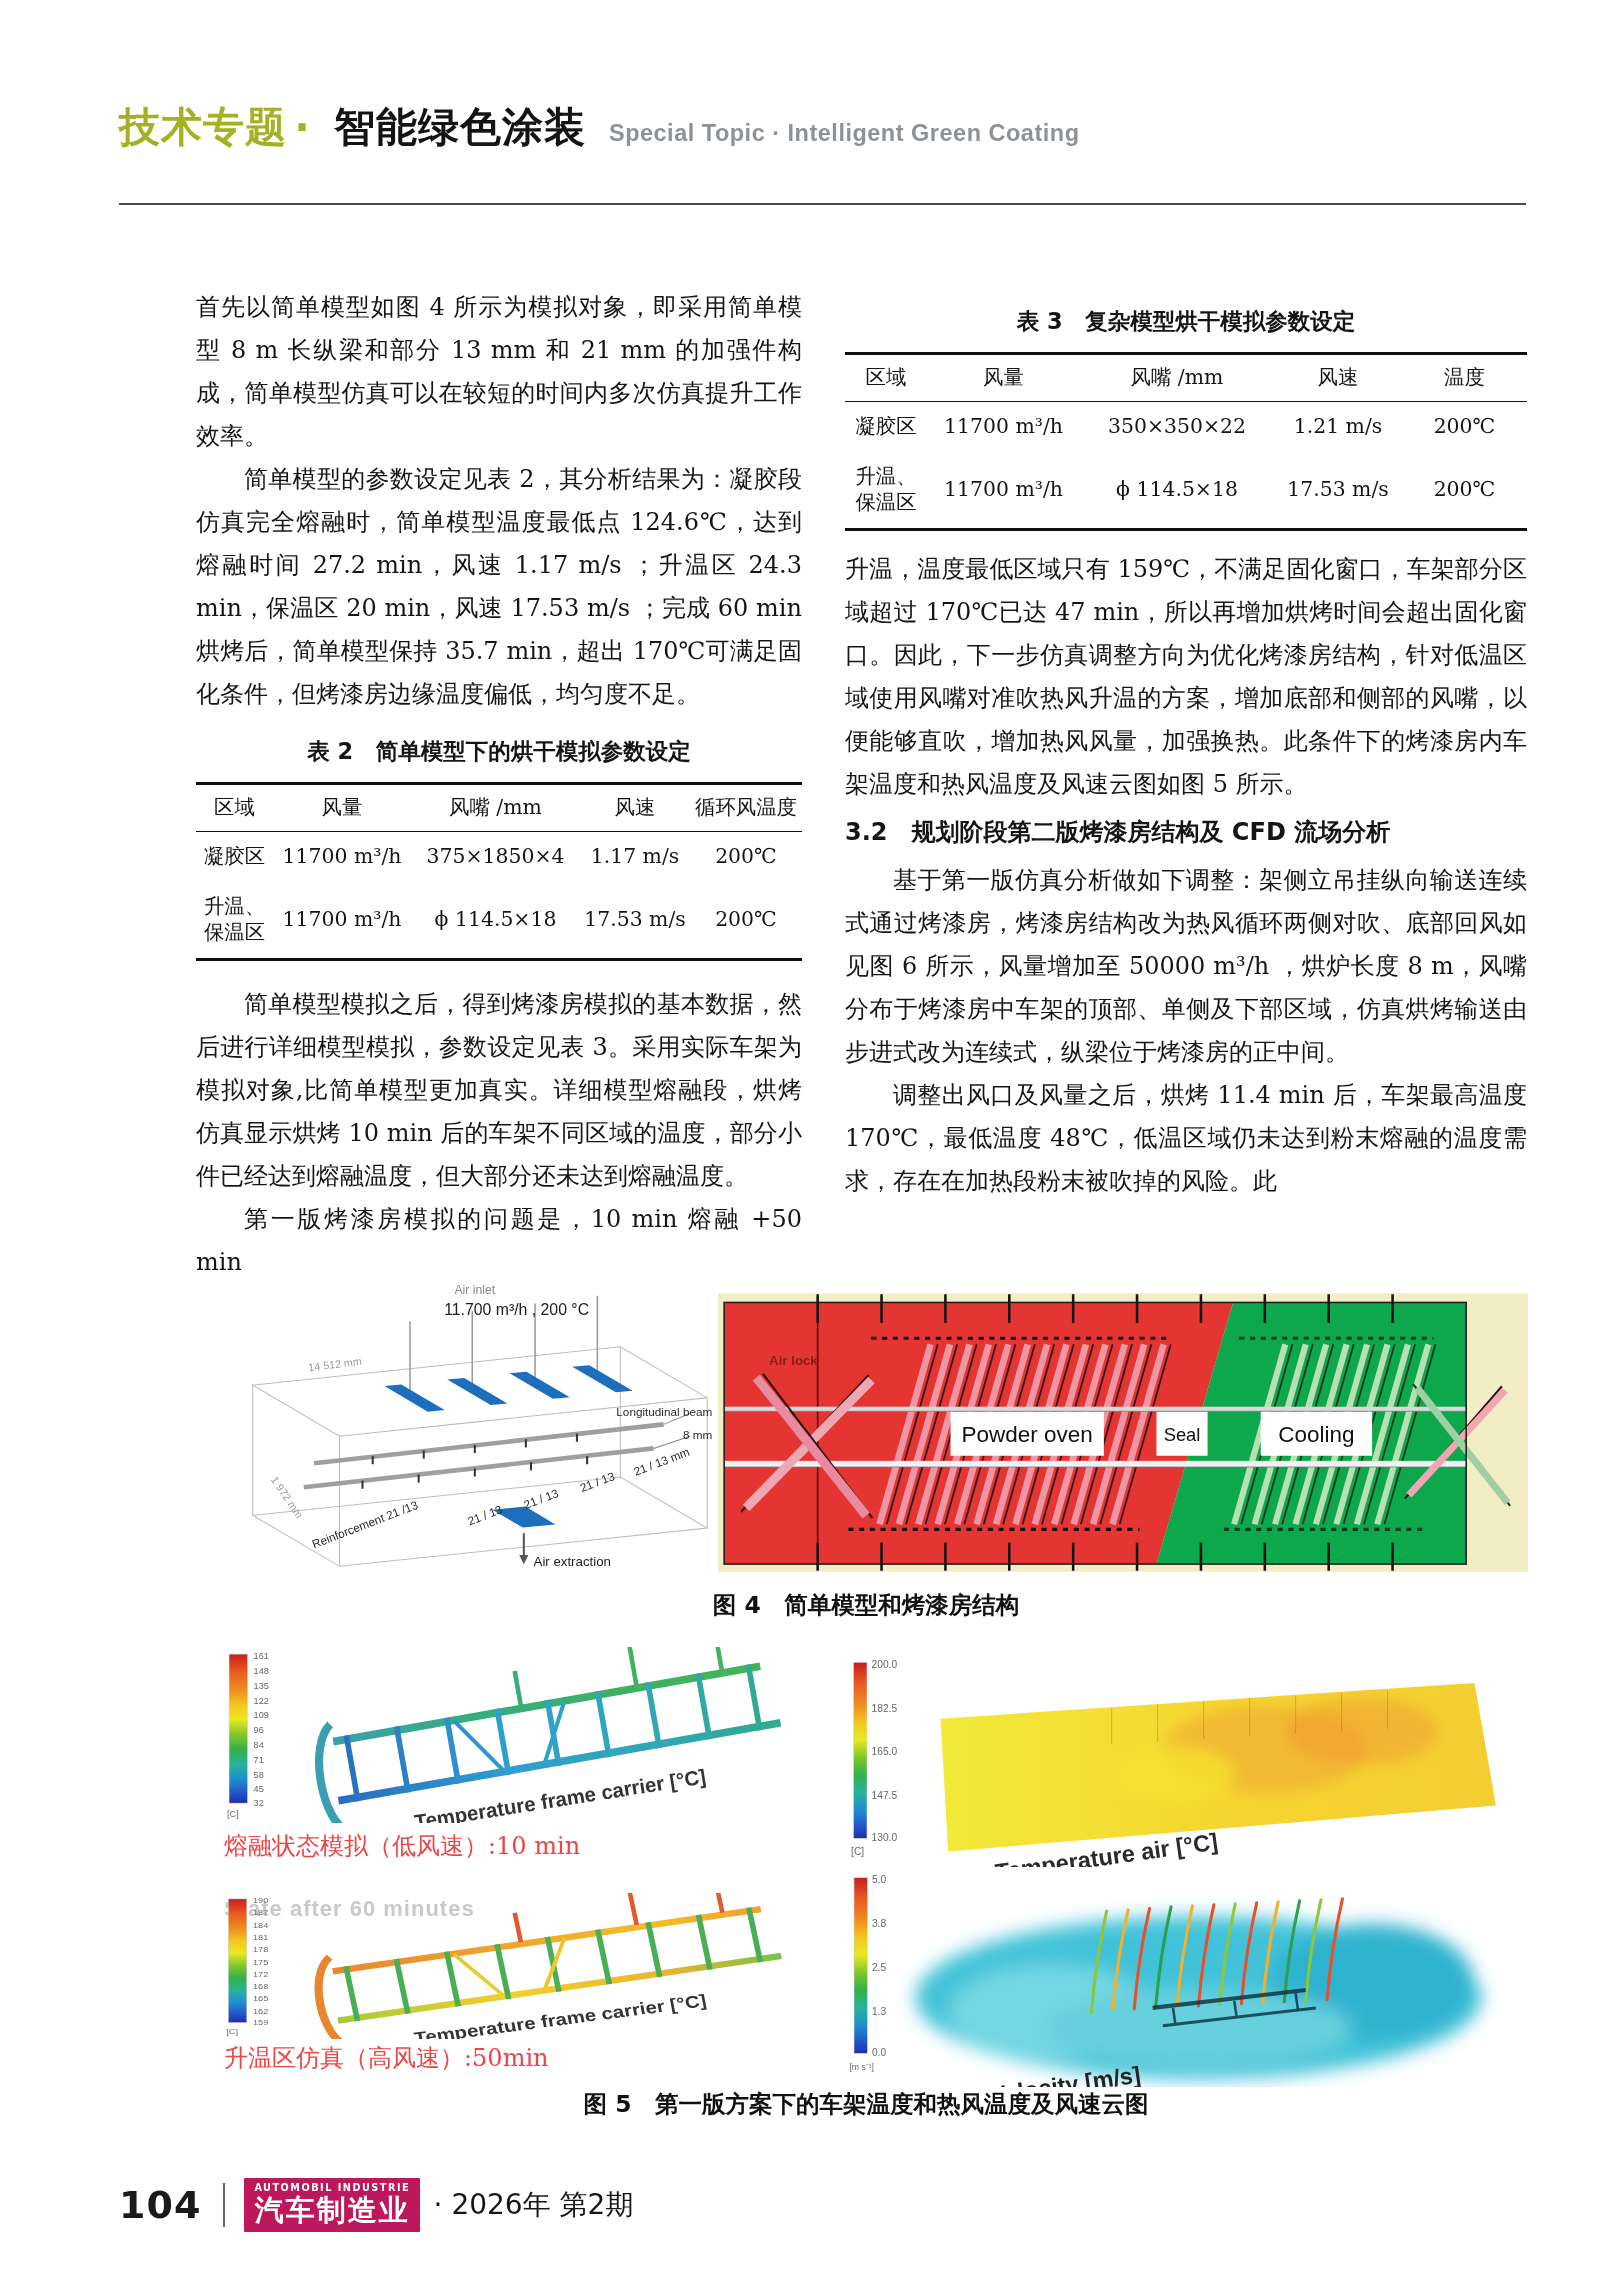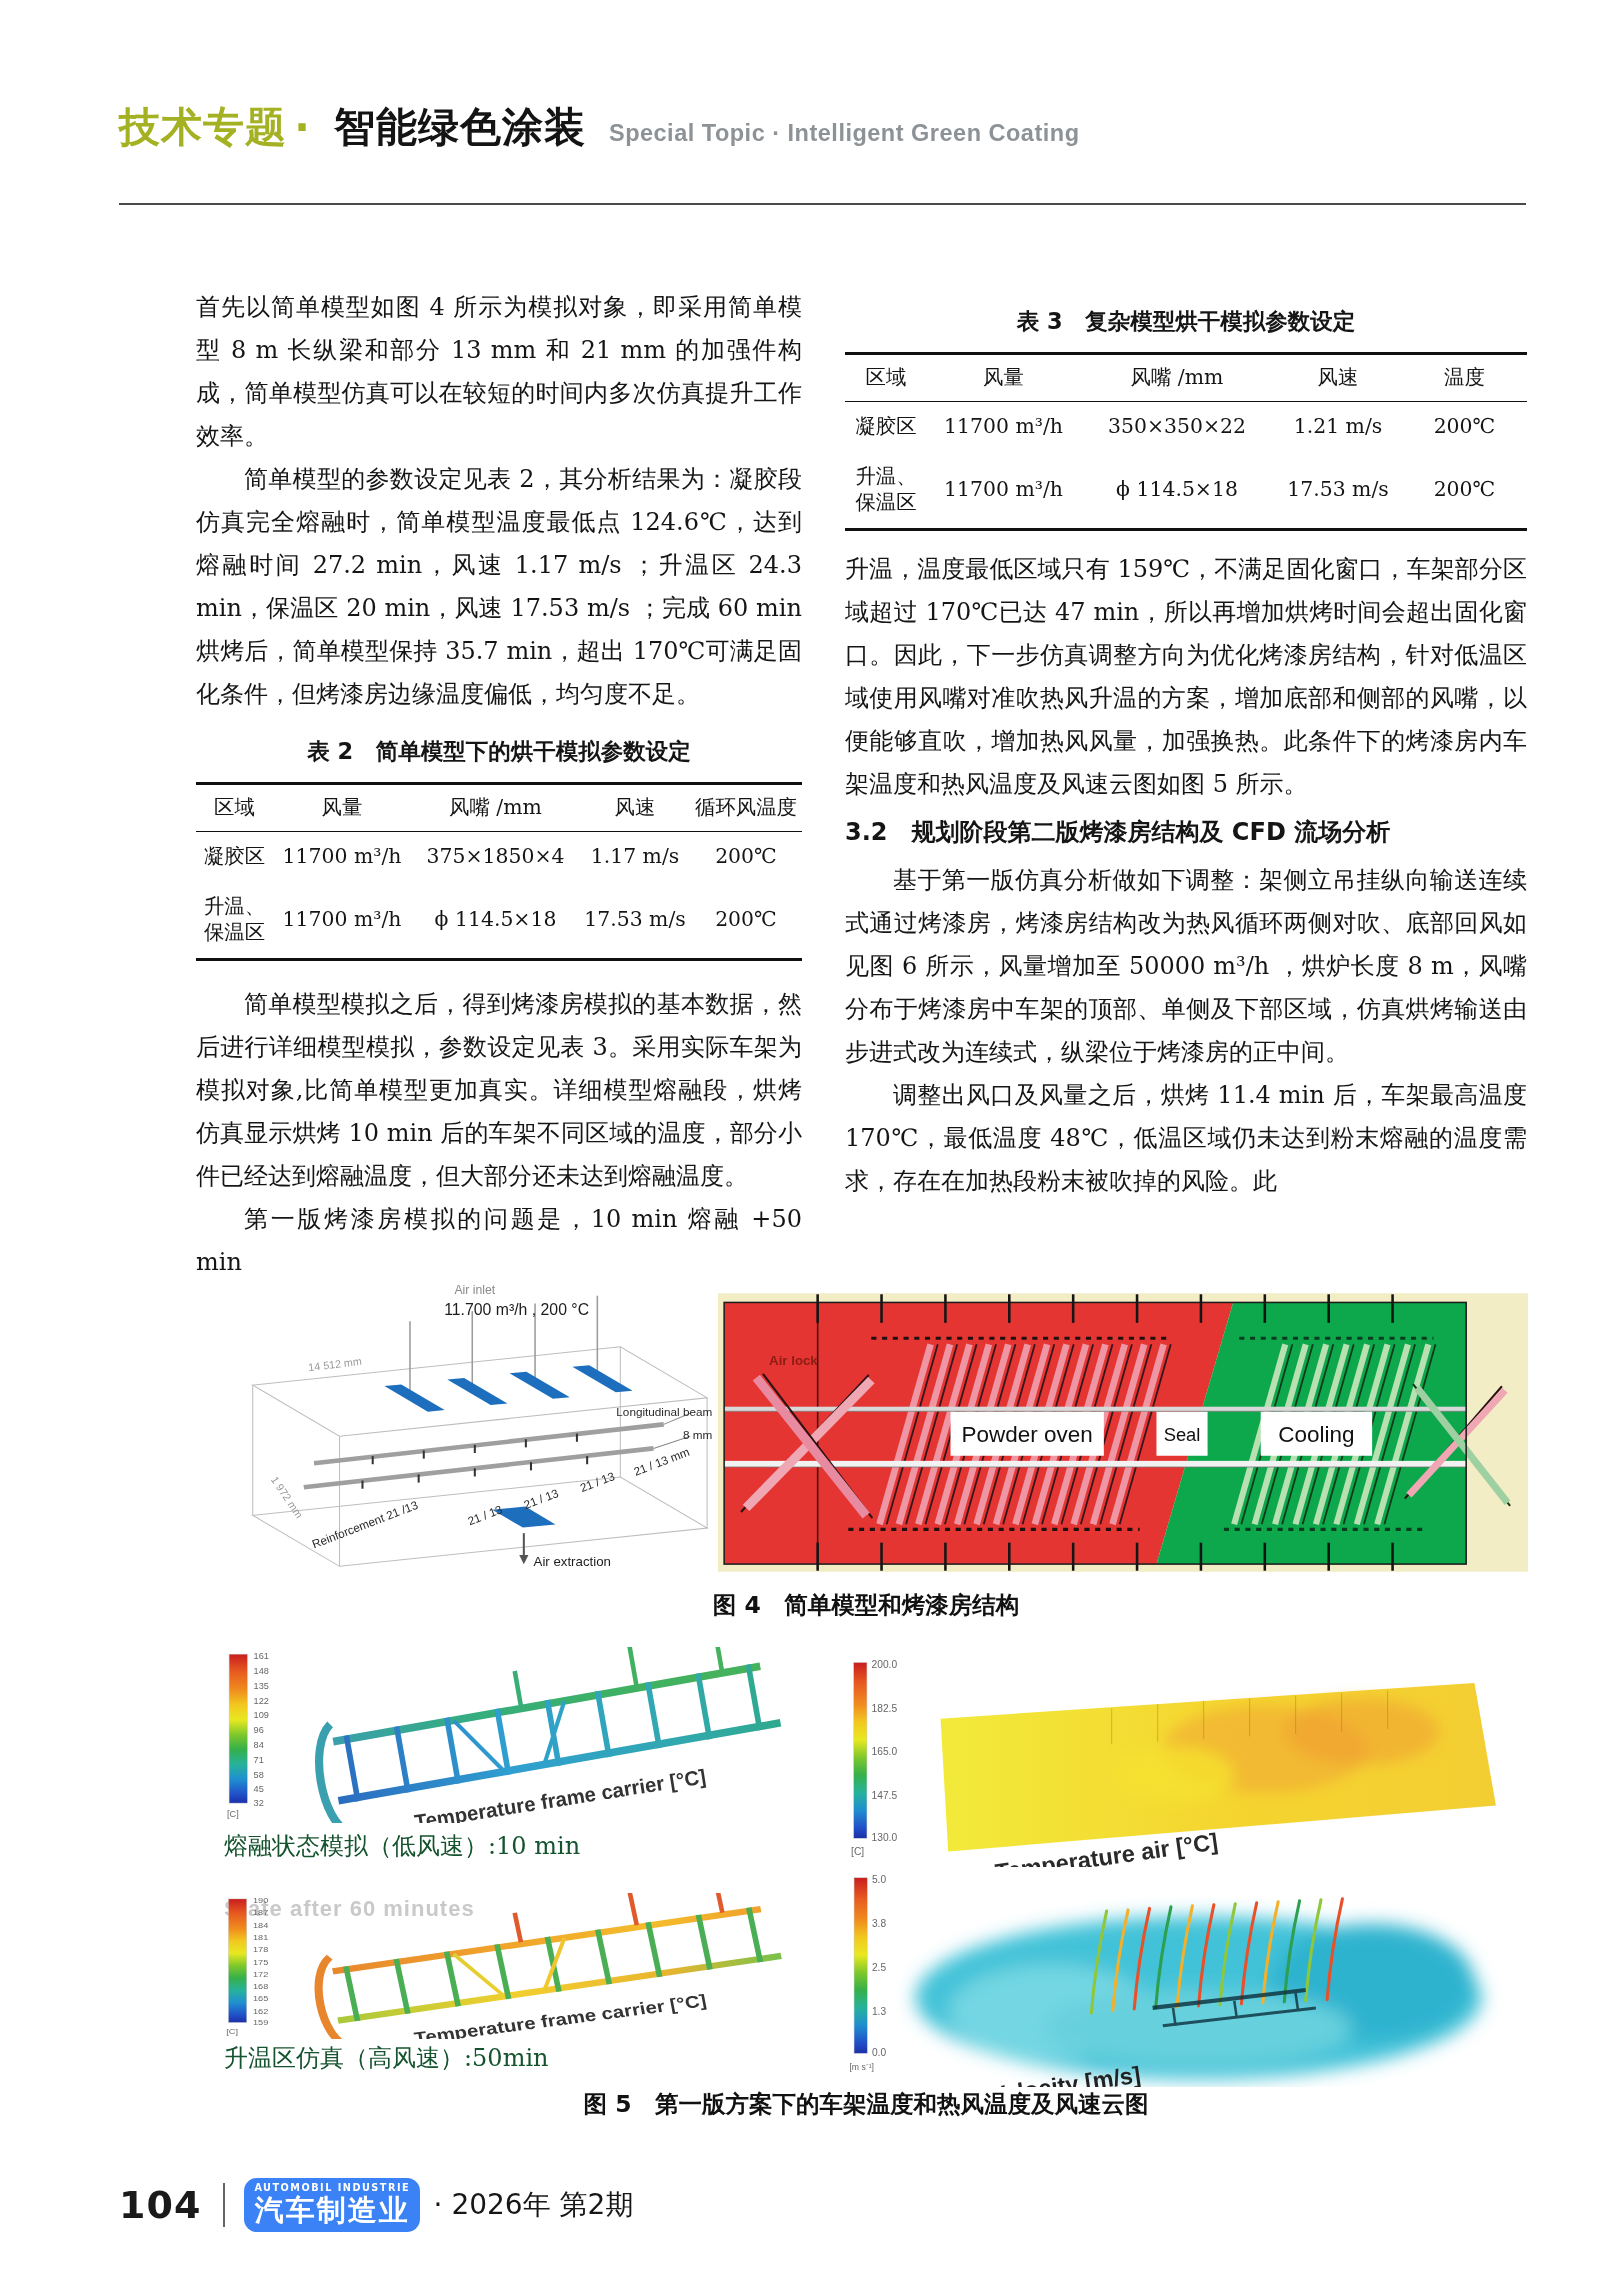--- a/index.html
+++ b/index.html
@@ -23,29 +23,29 @@
              text-align:center;line-height:31px;margin:20.4px 0 14.3px;text-indent:0;}
   .tbl-title-r{margin-top:20.4px;}
   table.datatable{width:100%;border-collapse:collapse;border-top:3.6px solid #101010;border-bottom:3.6px solid #101010;
                   font-size:20.4px;line-height:25.6px;text-align:center;}
   .datatable th{font-weight:400;padding:10.2px 1px;border-bottom:1.5px solid #101010;}
   .datatable td{padding:12.3px 1px;}
   
   .figabs{position:absolute;}
   .fig-cap{position:absolute;left:204px;width:1324px;text-align:center;
            font-family:"DejaVu Sans","Liberation Sans",sans-serif;font-weight:700;font-size:23.5px;color:#111;}
-  .sub-cap{position:absolute;font-size:24px;color:#14532d;}
+  .sub-cap{position:absolute;font-size:24px;color:#ef4444;}
   .state{position:absolute;left:224px;top:1896px;font-family:"Liberation Sans",sans-serif;font-weight:700;
          font-size:22px;color:#c9c9c9;letter-spacing:1px;}
   
   .footer{position:absolute;left:119px;top:2178px;display:flex;align-items:center;
           font-family:"DejaVu Sans","Liberation Sans",sans-serif;}
   .page-num{font-size:38px;font-weight:700;letter-spacing:1px;color:#1a1a1a;}
   .foot-div{width:2px;height:44px;background:#666;margin:0 19.4px 0 21.5px;}
-  .logo{background:#3b82f6;color:#fff;text-align:center;padding:4.1px 10.2px 6.1px;border-radius:13px;}
+  .logo{background:#be185d;color:#fff;text-align:center;padding:4.1px 10.2px 6.1px;border-radius:1px;}
   .logo-top{font-size:9.7px;letter-spacing:1.5px;font-weight:700;line-height:12.3px;}
   .logo-main{font-size:29px;font-weight:700;line-height:32px;letter-spacing:2px;}
   .issue{font-size:28px;margin-left:13.3px;color:#161616;}
   svg text{font-family:"Liberation Sans",sans-serif;}
 </style>
 </head>
 <body>
 
 <div class="page">
 

